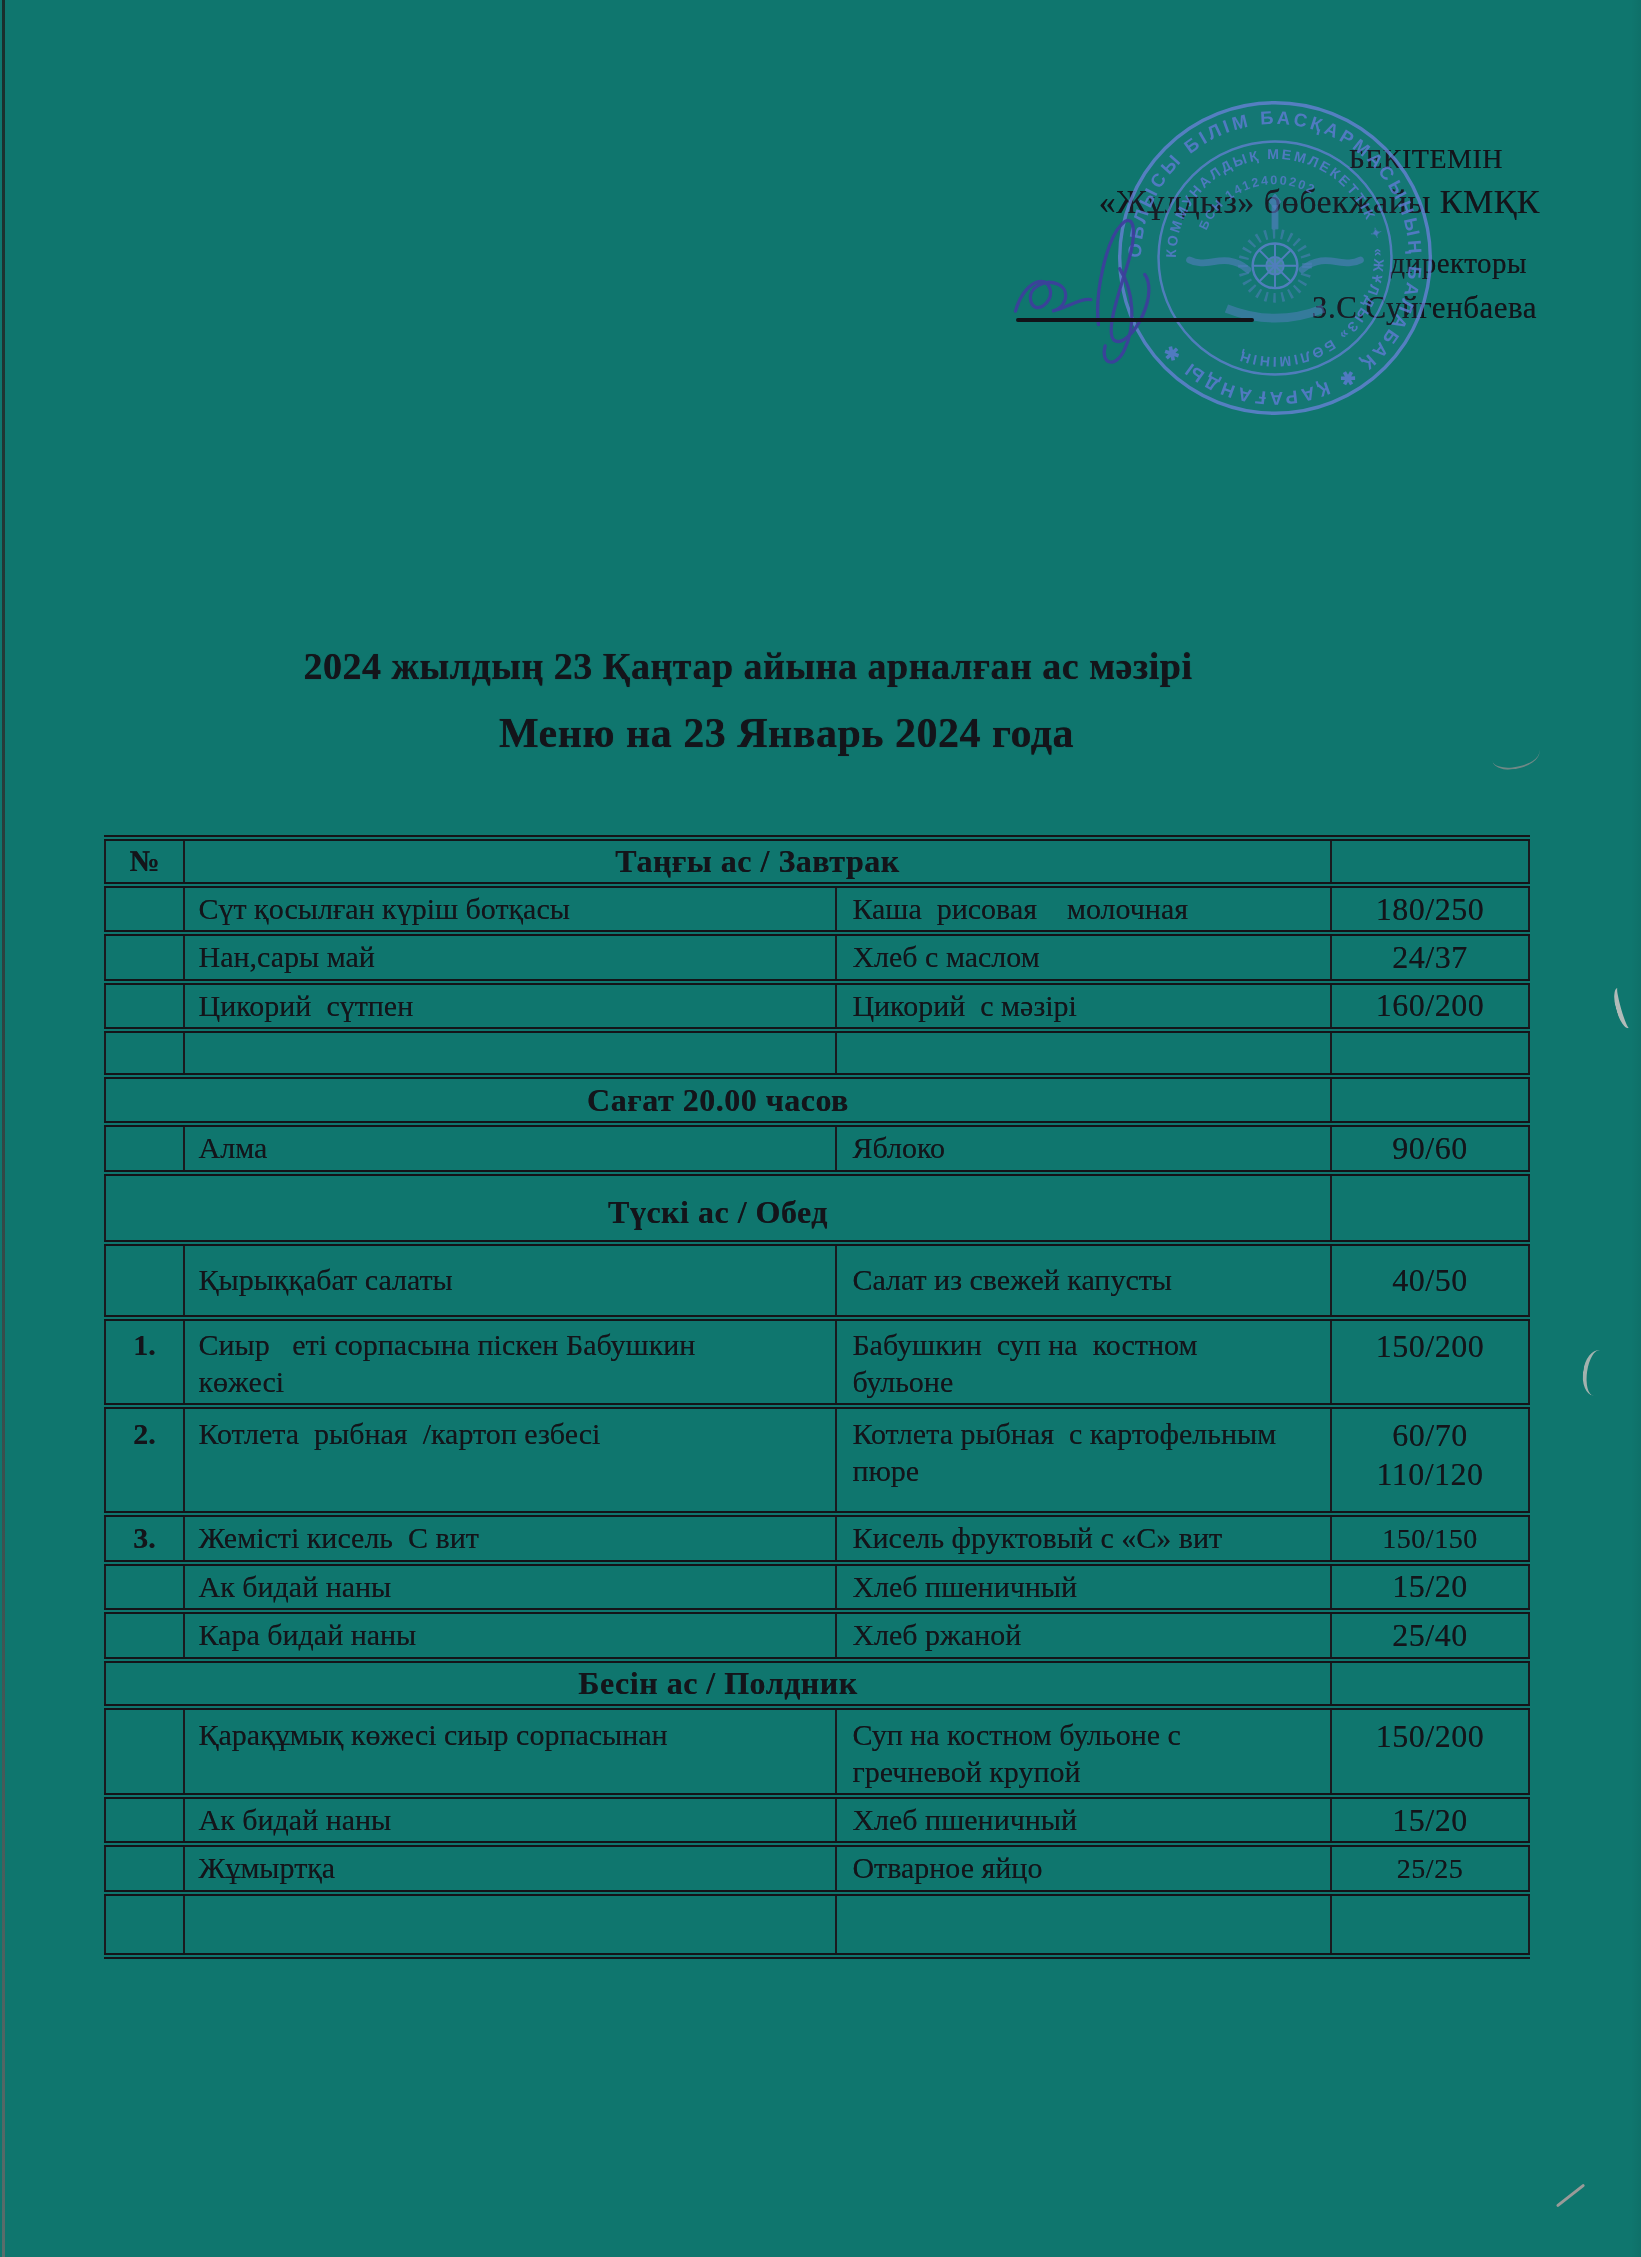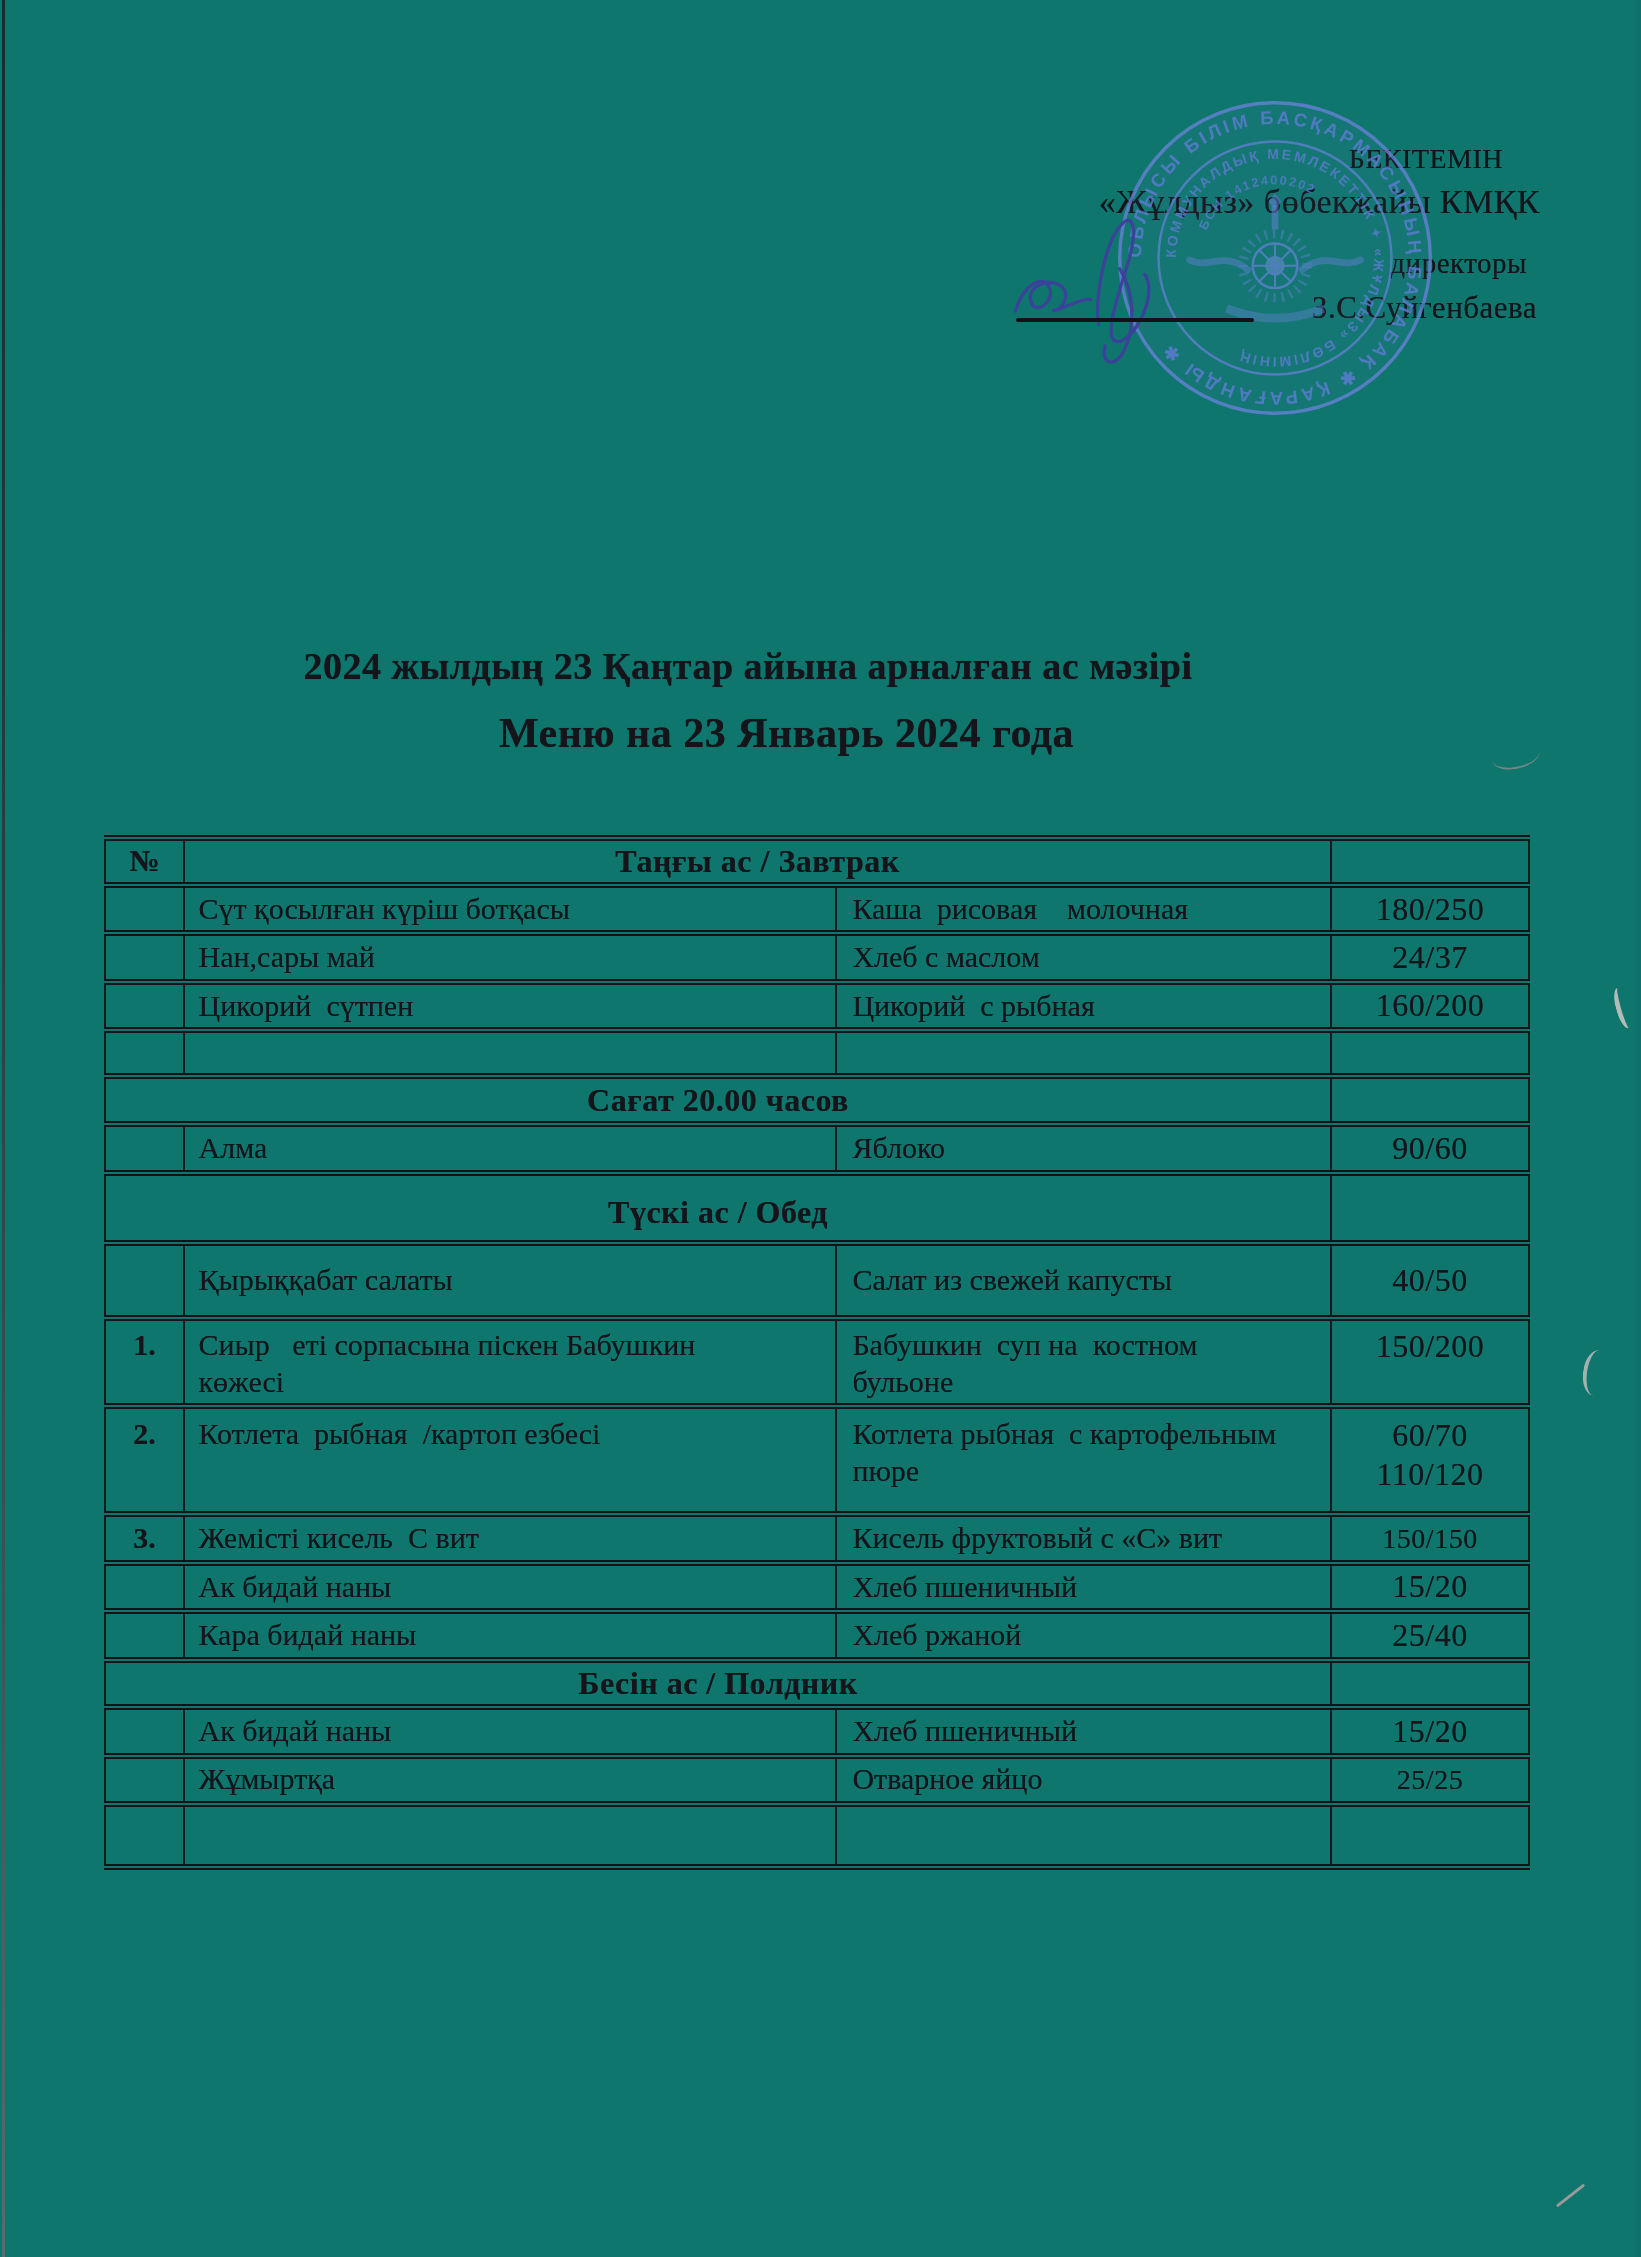--- a/index.html
+++ b/index.html
@@ -194,21 +194,21 @@
         </tr>
         <tr style="height: 43px;">
           <td class="c-no"></td>
           <td class="c-kk">Нан,сары май</td>
           <td class="c-ru">Хлеб с маслом</td>
           <td class="c-p ">24/37</td>
         </tr>
         <tr style="height: 45px;">
           <td class="c-no"></td>
           <td class="c-kk">Цикорий  сүтпен</td>
-          <td class="c-ru">Цикорий  с рыбная</td>
+          <td class="c-ru">Цикорий  с мәзірі</td>
           <td class="c-p ">160/200</td>
         </tr>
         <tr style="height: 46px;">
           <td class="c-no"></td>
           <td class="c-kk"></td>
           <td class="c-ru"></td>
           <td class="c-p"></td>
         </tr>
         <tr style="height: 48px;">
           <td class="sec" colspan="3">Сағат 20.00 часов</td>
@@ -261,20 +261,27 @@
         <tr style="height: 49px;">
           <td class="c-no"></td>
           <td class="c-kk">Кара бидай наны</td>
           <td class="c-ru">Хлеб ржаной</td>
           <td class="c-p ">25/40</td>
         </tr>
         <tr style="height: 46px;">
           <td class="sec" colspan="3">Бесін ас / Полдник</td>
           <td class="c-p"></td>
         </tr>
+        <tr class="v-top" style="height: 79px;">
+          <td class="c-no"></td>
+          <td class="c-kk">Қарақұмық көжесі сиыр сорпасынан</td>
+          <td class="c-ru">Суп на костном бульоне с
+гречневой крупой</td>
+          <td class="c-p ">150/200</td>
+        </tr>
         <tr style="height: 42px;">
           <td class="c-no"></td>
           <td class="c-kk">Ак бидай наны</td>
           <td class="c-ru">Хлеб пшеничный</td>
           <td class="c-p ">15/20</td>
         </tr>
         <tr style="height: 44px;">
           <td class="c-no"></td>
           <td class="c-kk">Жұмыртқа</td>
           <td class="c-ru">Отварное яйцо</td>

